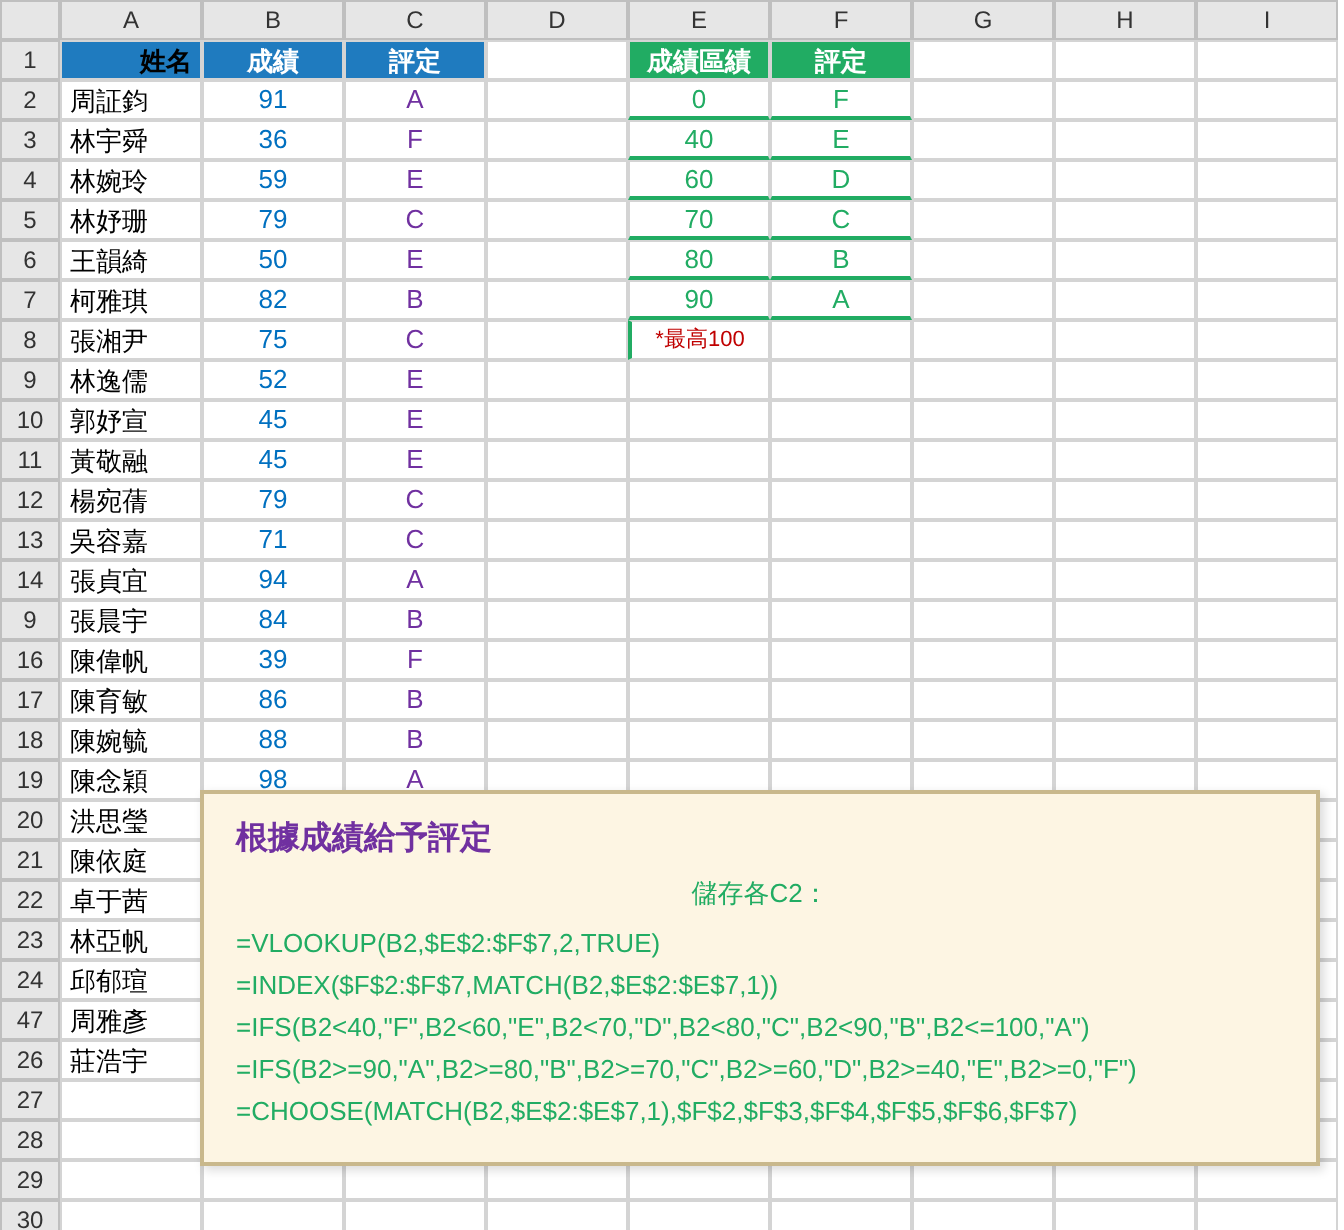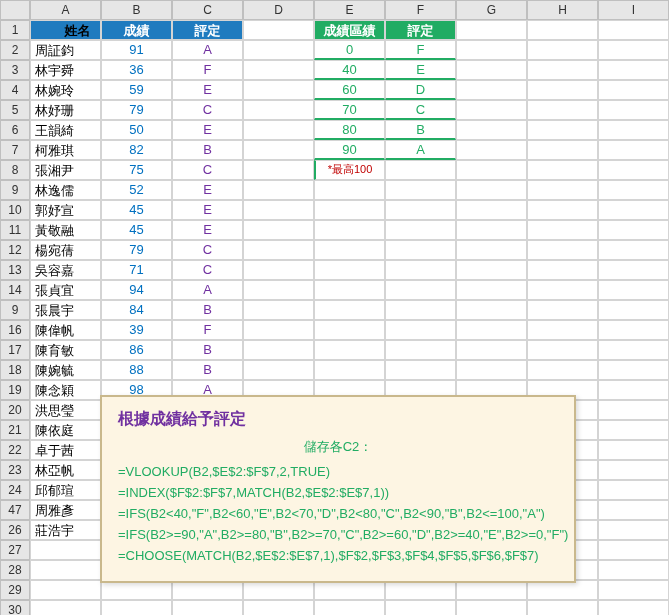--- a/index.html
+++ b/index.html
@@ -19,21 +19,21 @@
   .score-blue { color: #0070c0; text-align: center; }
   .grade-purple { color: #7030a0; }
   .green-txt { color: #21ac63; }
   .green-border-b { border-bottom: 2px solid #21ac63; }
   .note-red { color: #c00000; font-size: 11px; text-align: center; border-left: 2px solid #21ac63; }
   
   .popup {
     position: absolute;
     left: 100px;
     top: 395px;
-    width: 476px;
+    width: 560px;
     background: #fdf5e3;
     border: 2px solid #c9b88c;
     padding: 12px 16px;
     box-shadow: 2px 2px 5px rgba(0,0,0,0.15);
   }
   .popup-title { color: #7030a0; font-size: 16px; font-weight: bold; margin-bottom: 8px; }
   .popup-sub { color: #21ac63; font-size: 13px; margin-bottom: 8px; text-align: center; }
   .popup-formula { color: #21ac63; font-size: 13px; margin-bottom: 6px; font-family: Arial, sans-serif; }
 </style>
 </head>
@@ -44,21 +44,21 @@
     <div class="ch">A</div>
     <div class="ch">B</div>
     <div class="ch">C</div>
     <div class="ch">D</div>
     <div class="ch">E</div>
     <div class="ch">F</div>
     <div class="ch">G</div>
     <div class="ch">H</div>
     <div class="ch">I</div>
     <div class="rh">1</div>
-    <div class="cell hdr-blue name" style="text-align: center; padding-left: 28px;">姓名</div>
+    <div class="cell hdr-blue name" style="text-align: right; padding-left: 28px;">姓名</div>
     <div class="cell hdr-blue">成績</div>
     <div class="cell hdr-blue">評定</div>
     <div class="cell"></div>
     <div class="cell hdr-green">成績區績</div>
     <div class="cell hdr-green">評定</div>
     <div class="cell"></div>
     <div class="cell"></div>
     <div class="cell"></div>
     <div class="rh">2</div>
     <div class="cell name">周証鈞</div>

